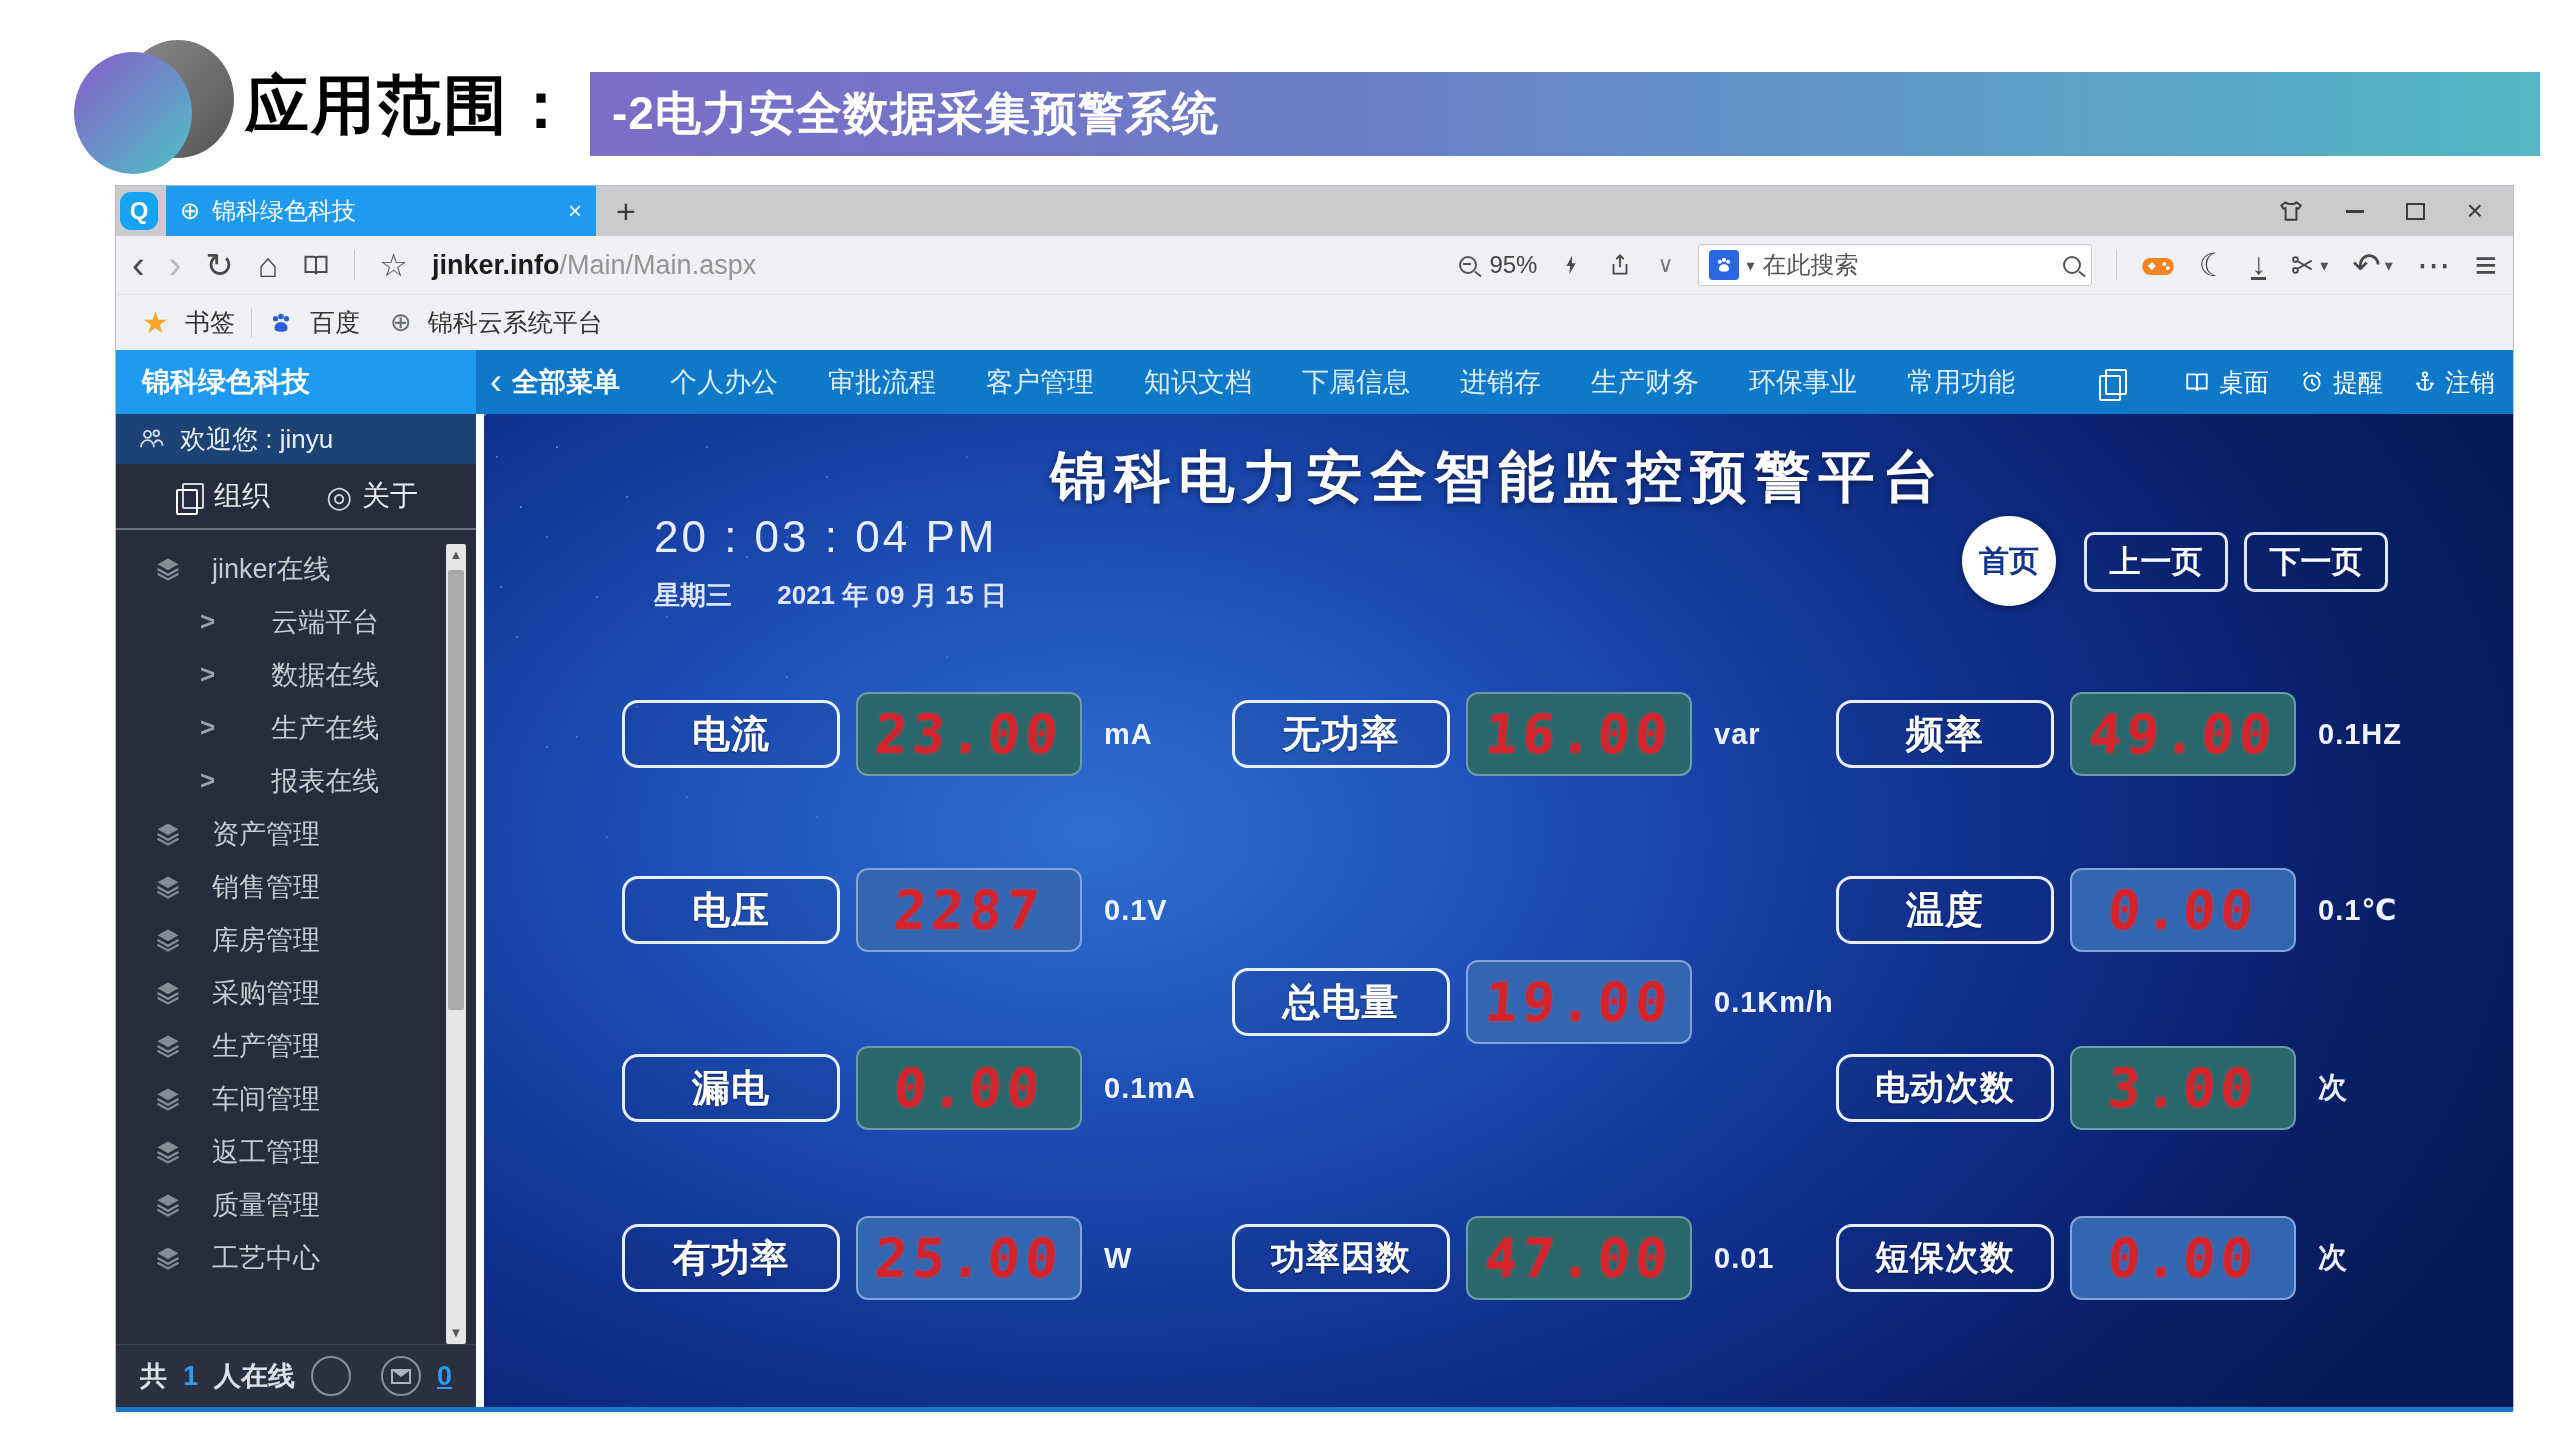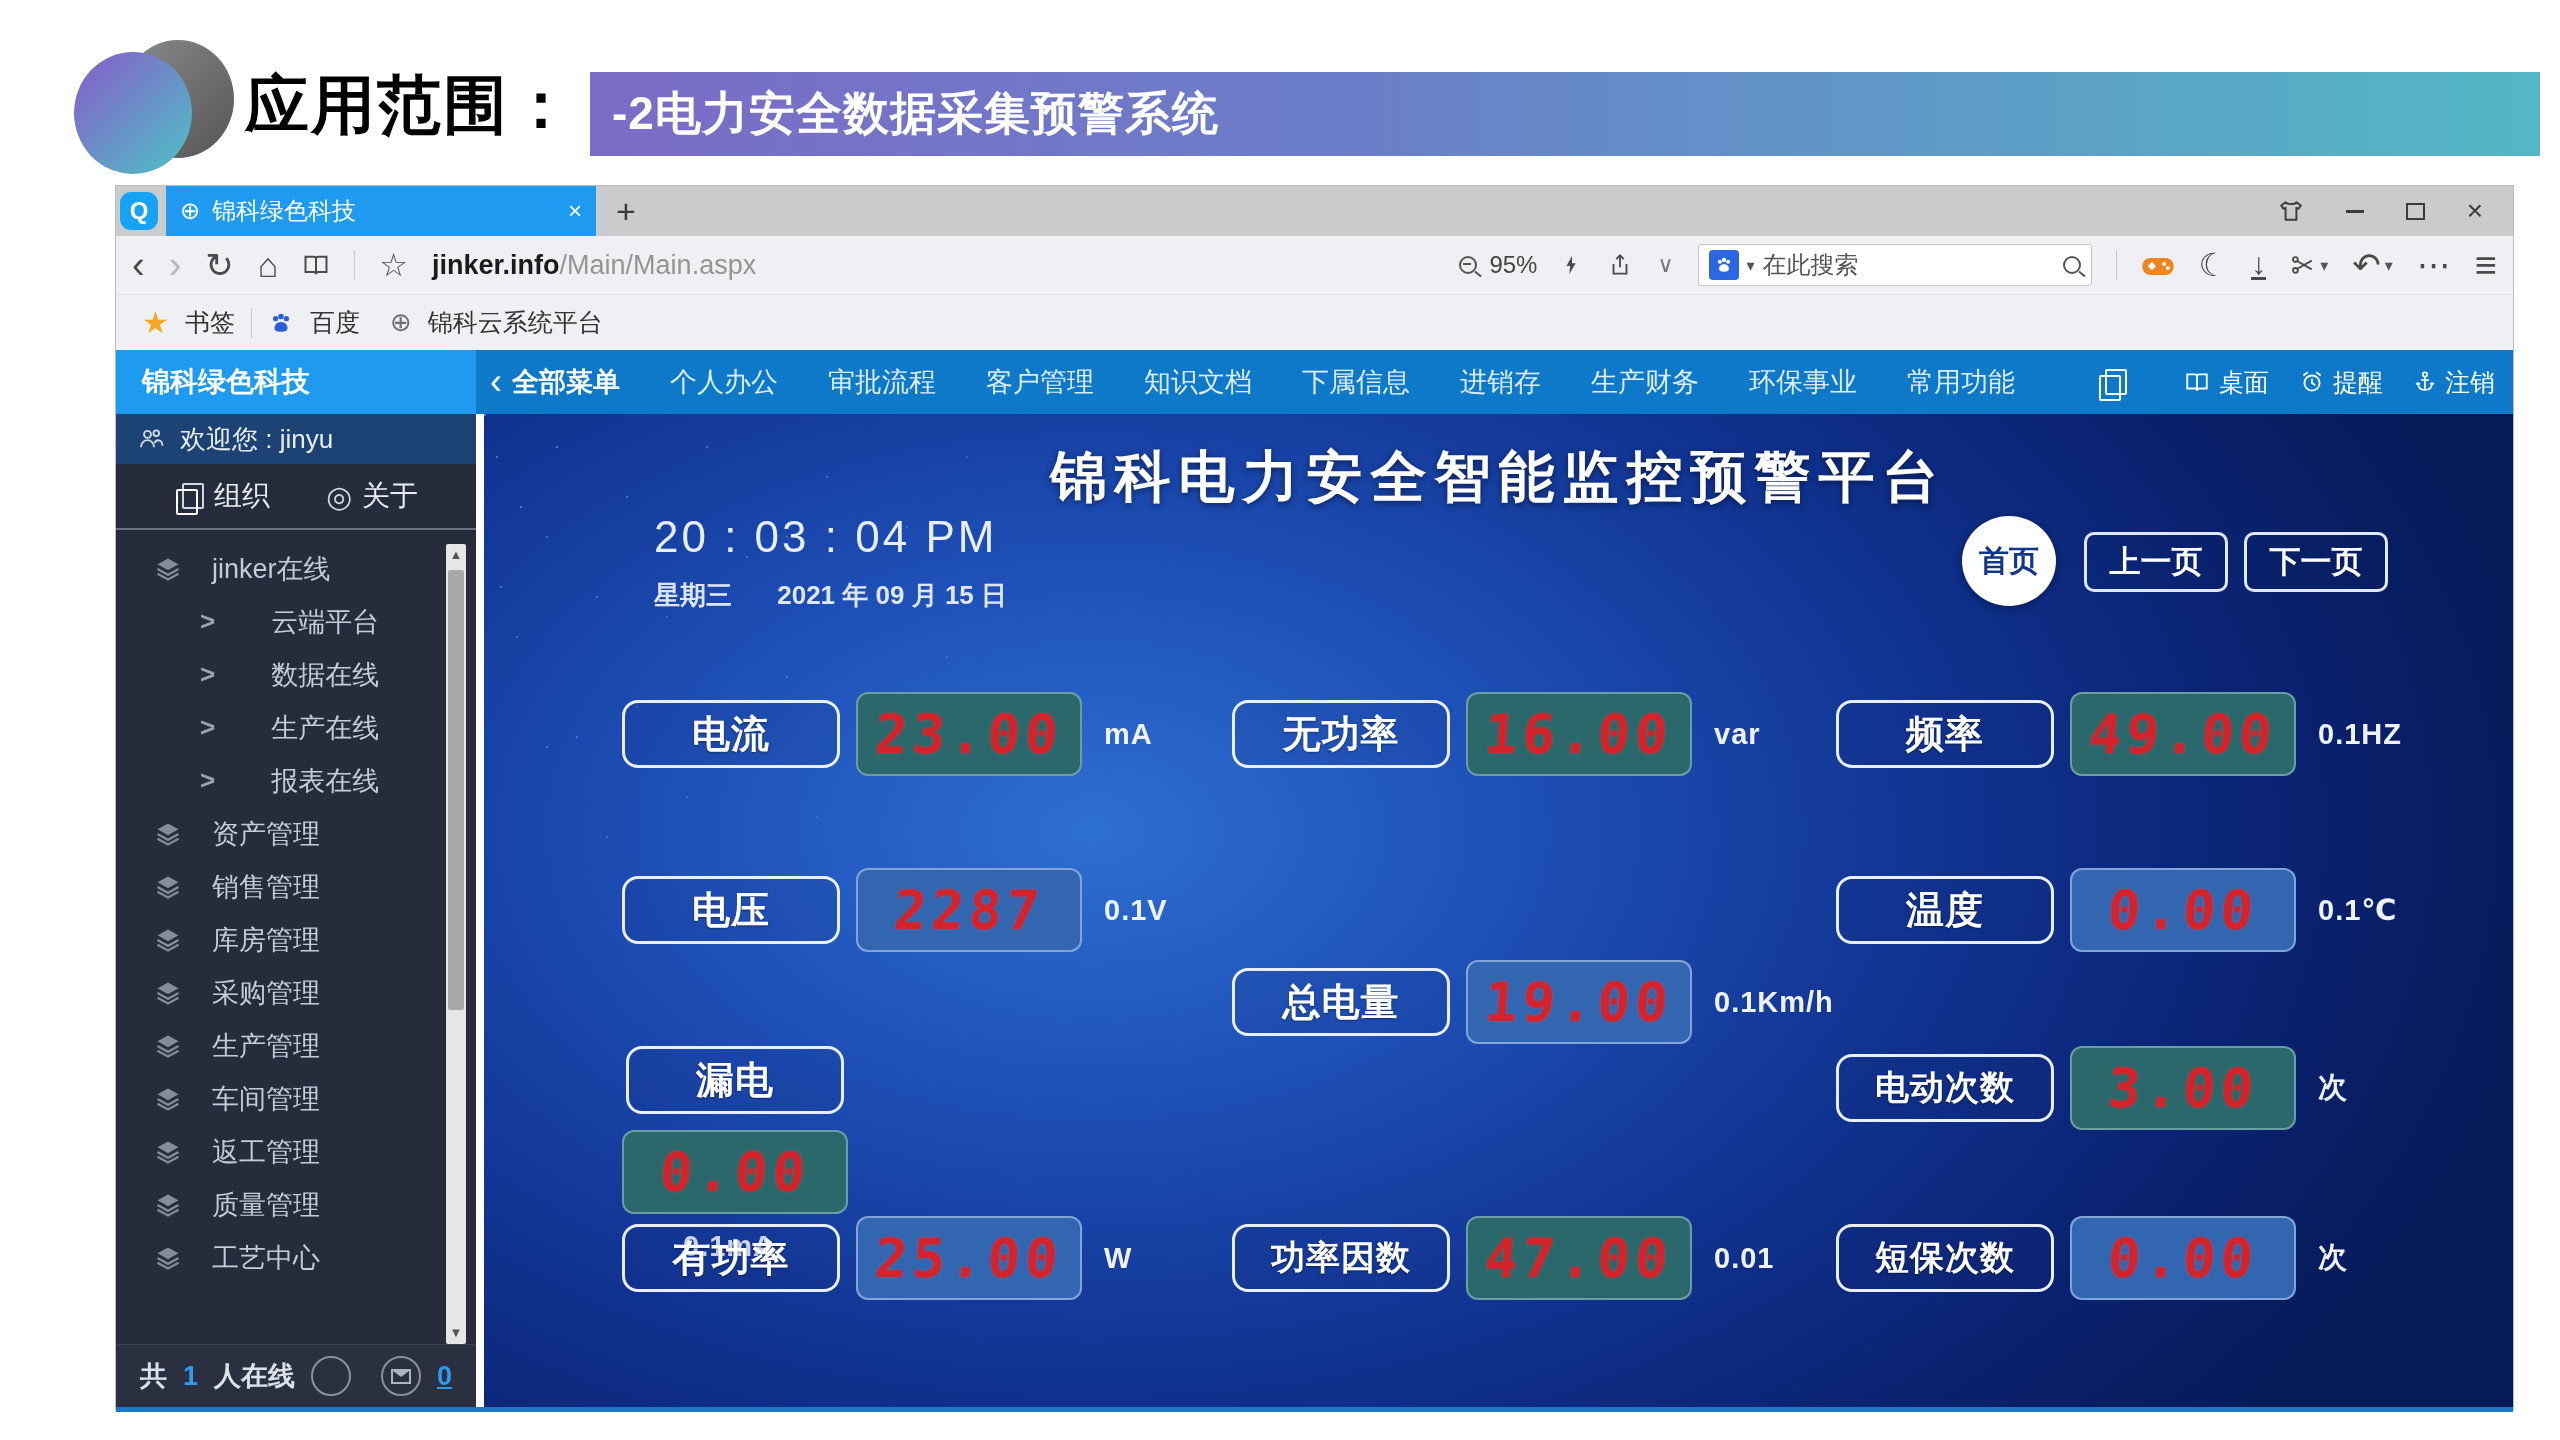--- a/index.html
+++ b/index.html
@@ -426,21 +426,21 @@
       </div>
 
       <div class="meter" style="left:748px;top:546px;">
         <div class="mlabel">总电量</div>
         <div class="mdisp blue">
             <span class="digits">19.00</span>
           </div>
         <div class="munit">0.1Km/h</div>
       </div>
 
-      <div class="meter" style="left:138px;top:632px;flex-direction:column;">
+      <div class="meter" style="left:138px;top:632px;">
         <div class="mlabel">漏电</div>
         <div class="mdisp teal">
             <span class="digits">0.00</span>
           </div>
         <div class="munit">0.1mA</div>
       </div>
       <div class="meter" style="left:1352px;top:632px;">
         <div class="mlabel" style="font-size:34px;">电动次数</div>
         <div class="mdisp teal">
             <span class="digits">3.00</span>

